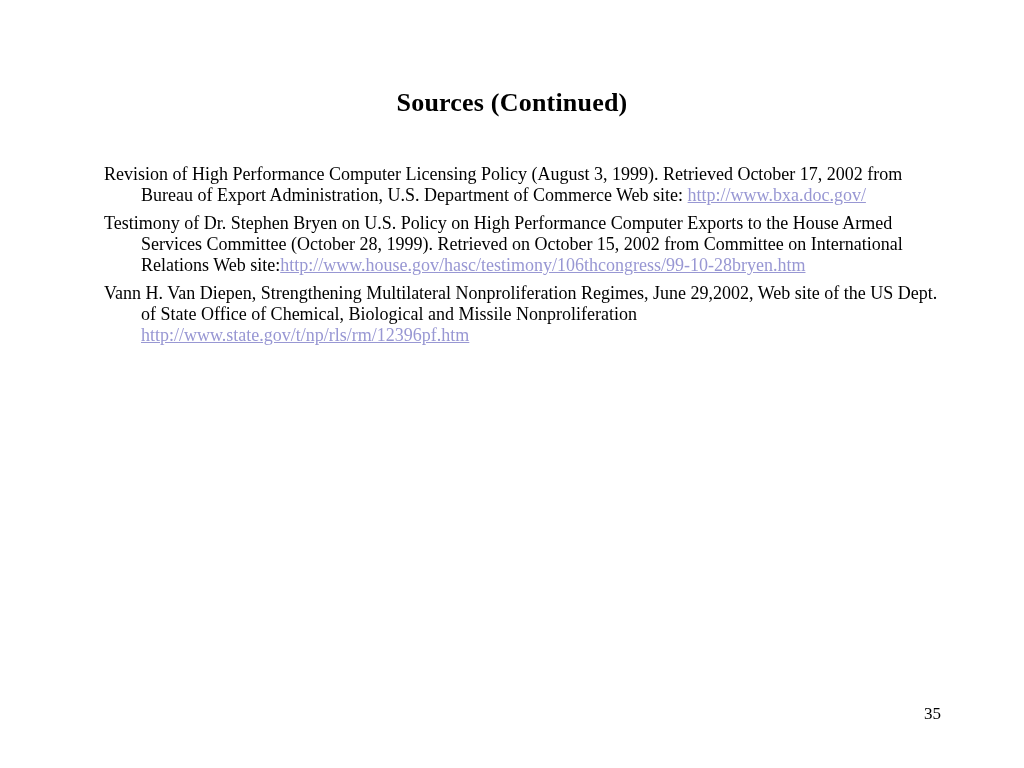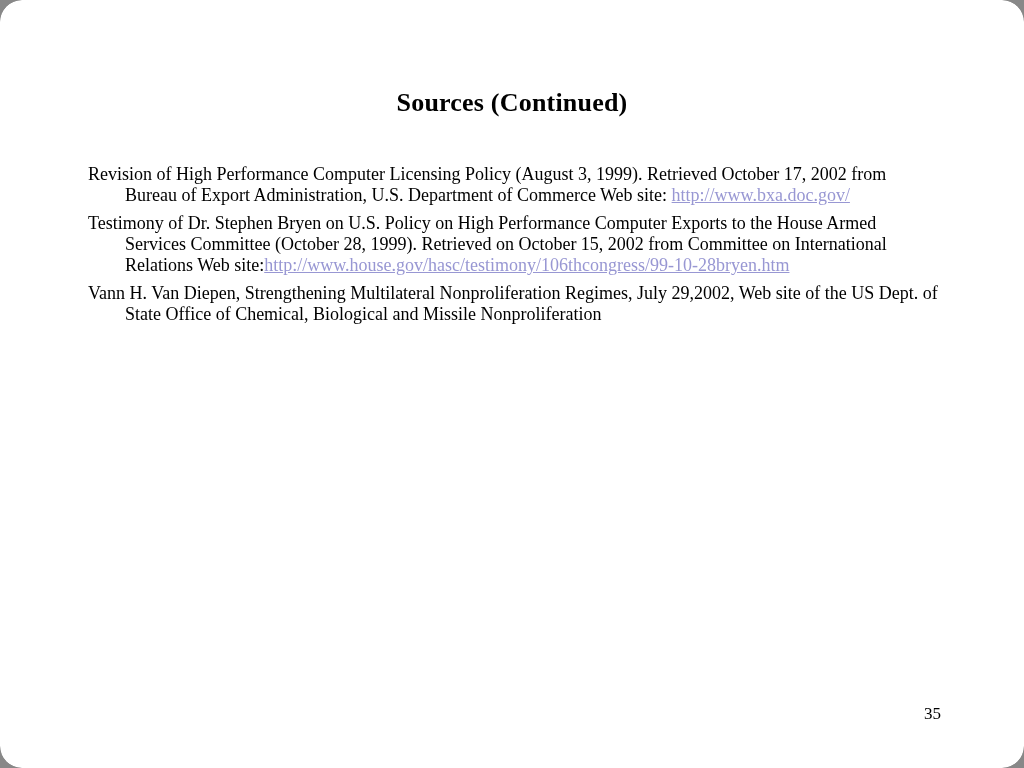--- a/index.html
+++ b/index.html
@@ -1,20 +1,20 @@
 <!DOCTYPE html>
 <html style="--link-color: #9897d3;"><head>
 <meta charset="utf-8">
 <style>
   :root {
     --link-color: #9897d3;
     --text-color: #000000;
     --bg-color: #ffffff;
   }
-  * { box-sizing: border-box; border-radius: 22px; }
+  * { box-sizing: border-box; }
   html, body {
     margin: 0;
     padding: 0;
     background: #888;
   }
   .slide {
     position: relative;
     width: 1024px;
     height: 768px;
     background: var(--bg-color);
@@ -33,21 +33,21 @@
     font-weight: bold;
     letter-spacing: 0.2px;
   }
   .references {
     position: absolute;
     top: 164px;
     left: 88px;
     width: 852px;
   }
   .ref {
-    margin: 0 0 7px 0;
+    margin: 0 0 7px 16px;
     padding-left: 37px;
     text-indent: -37px;
     font-size: 18px;
     line-height: 21px;
   }
   .ref-link {
     color: var(--link-color);
     text-decoration: underline;
     cursor: pointer;
   }
@@ -60,17 +60,17 @@
 </style>
 </head>
 <body>
 
 <div class="slide">
   <div class="slide-title">Sources (Continued)</div>
 
   <div class="references">
       <p class="ref"><span>Revision of High Performance Computer Licensing Policy (August 3, 1999). Retrieved October 17, 2002 from Bureau of Export Administration, U.S. Department of Commerce Web site: </span><a class="ref-link" href="#">http://www.bxa.doc.gov/</a></p>
       <p class="ref"><span>Testimony of Dr. Stephen Bryen on U.S. Policy on High Performance Computer Exports to the House Armed Services Committee (October 28, 1999). Retrieved on October 15, 2002 from Committee on International Relations Web site:</span><a class="ref-link" href="#">http://www.house.gov/hasc/testimony/106thcongress/99-10-28bryen.htm</a></p>
-      <p class="ref"><span>Vann H. Van Diepen,  Strengthening Multilateral Nonproliferation Regimes, July 29,2002, Web site of the US Dept. of State Office of Chemical, Biological and Missile Nonproliferation</span><br></p>
+      <p class="ref"><span>Vann H. Van Diepen,  Strengthening Multilateral Nonproliferation Regimes, June 29,2002, Web site of the US Dept. of State Office of Chemical, Biological and Missile Nonproliferation</span><br><a class="ref-link" href="#">http://www.state.gov/t/np/rls/rm/12396pf.htm</a></p>
     </div>
 
   <div class="page-number">35</div>
 </div>
 
 </body></html>

